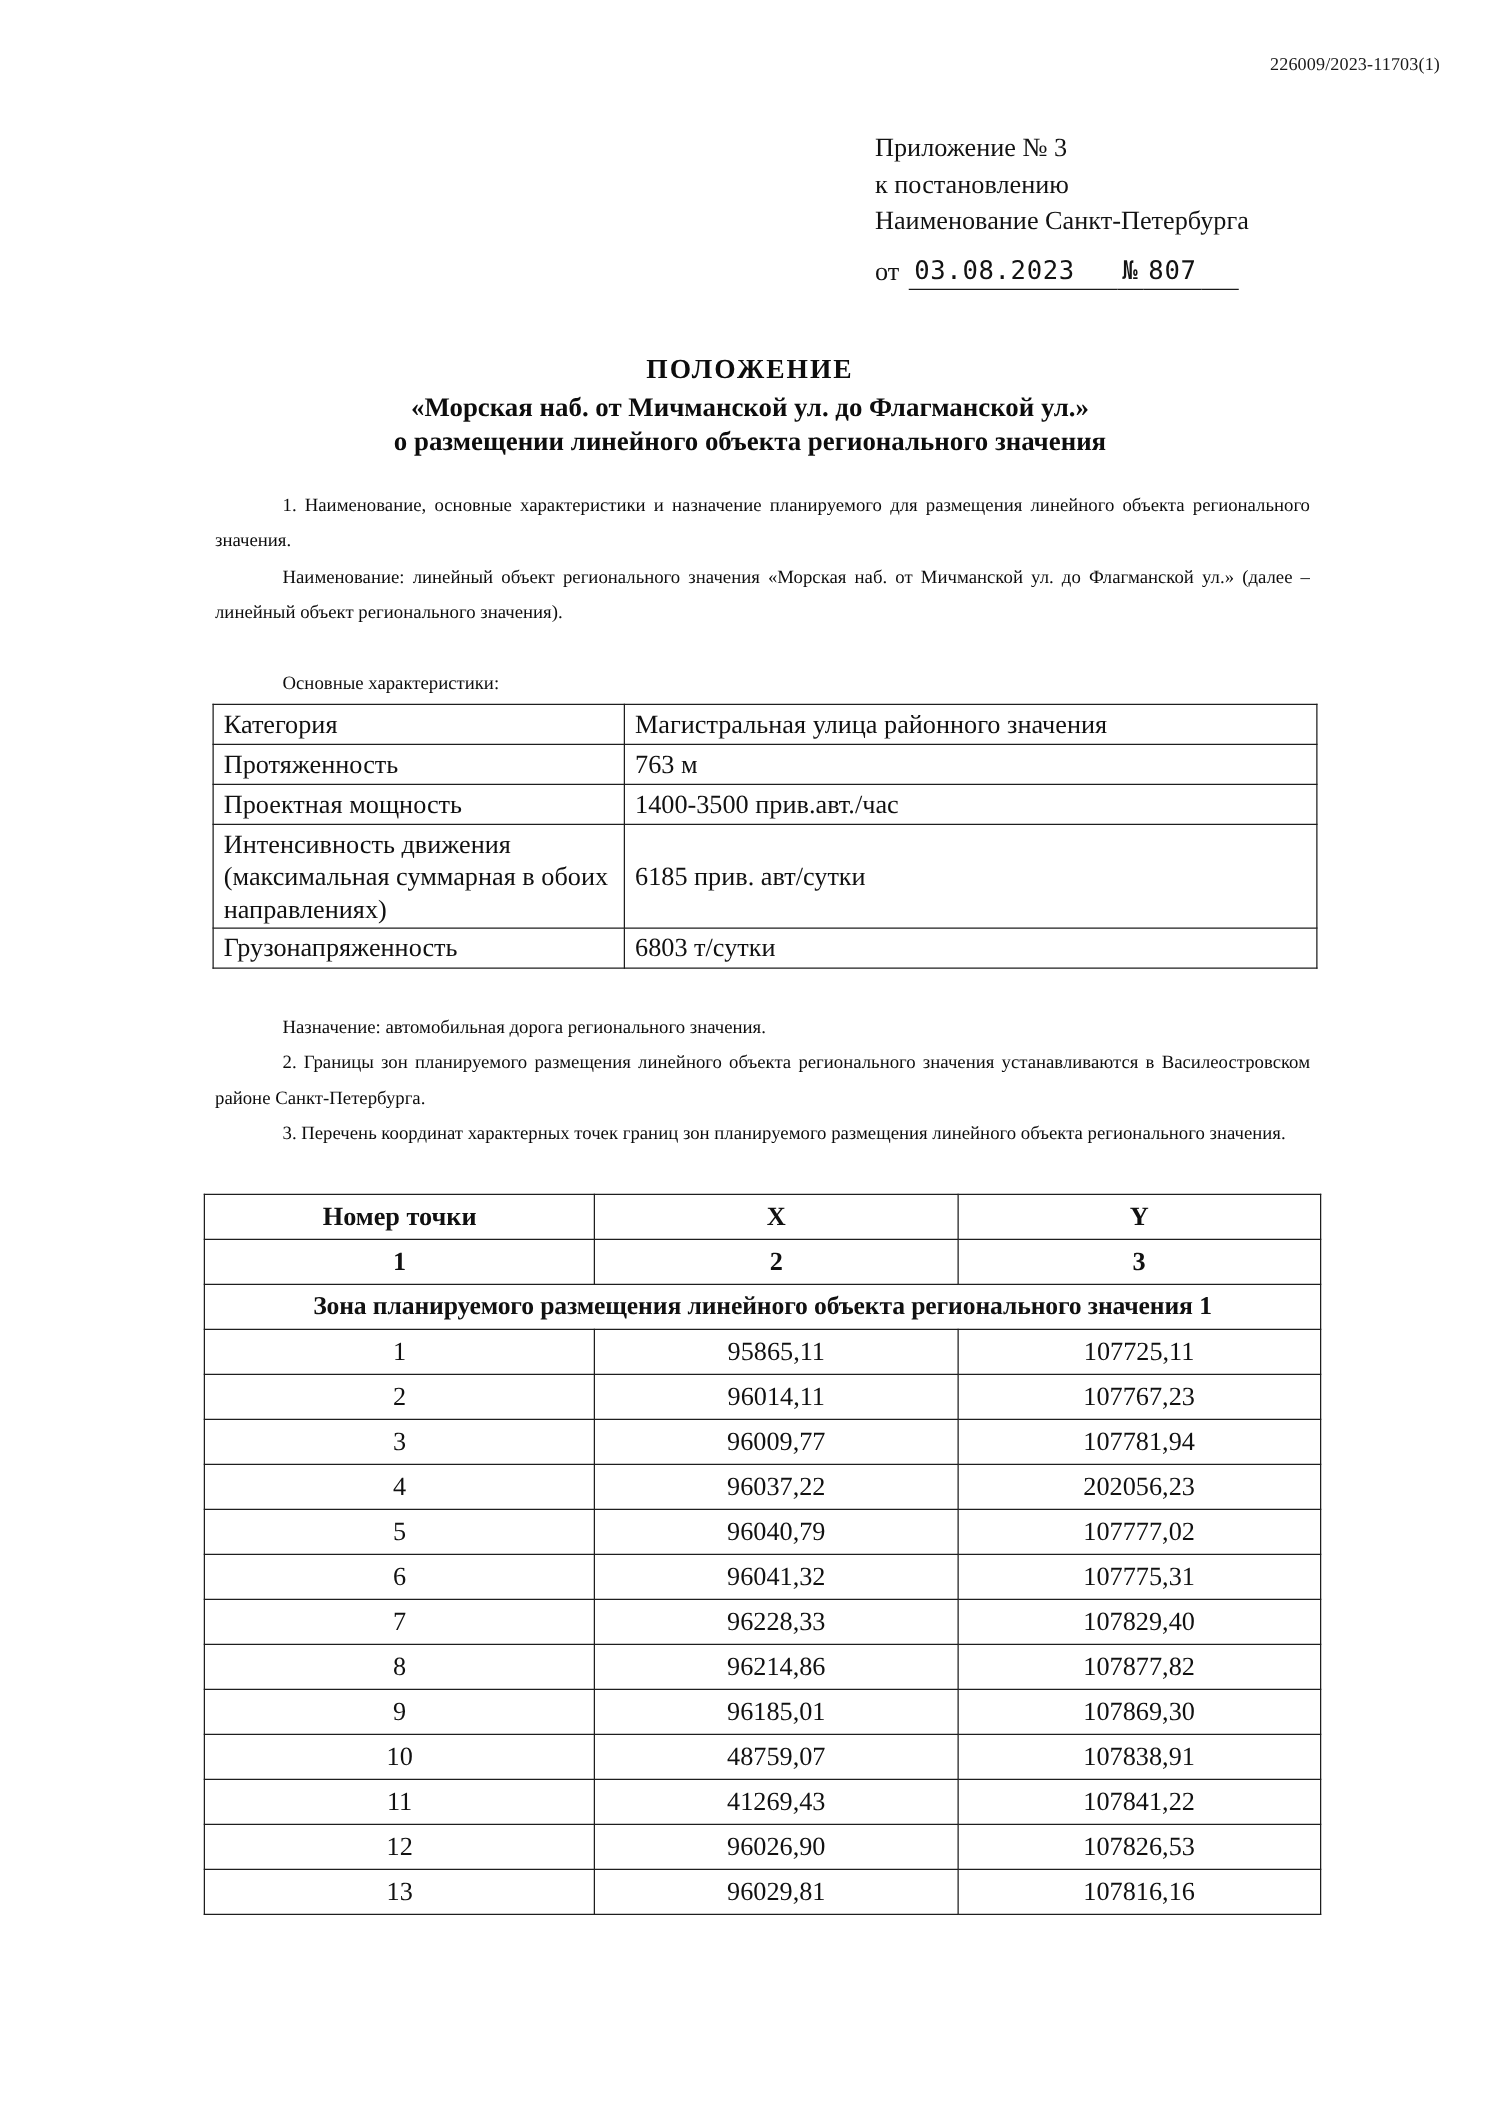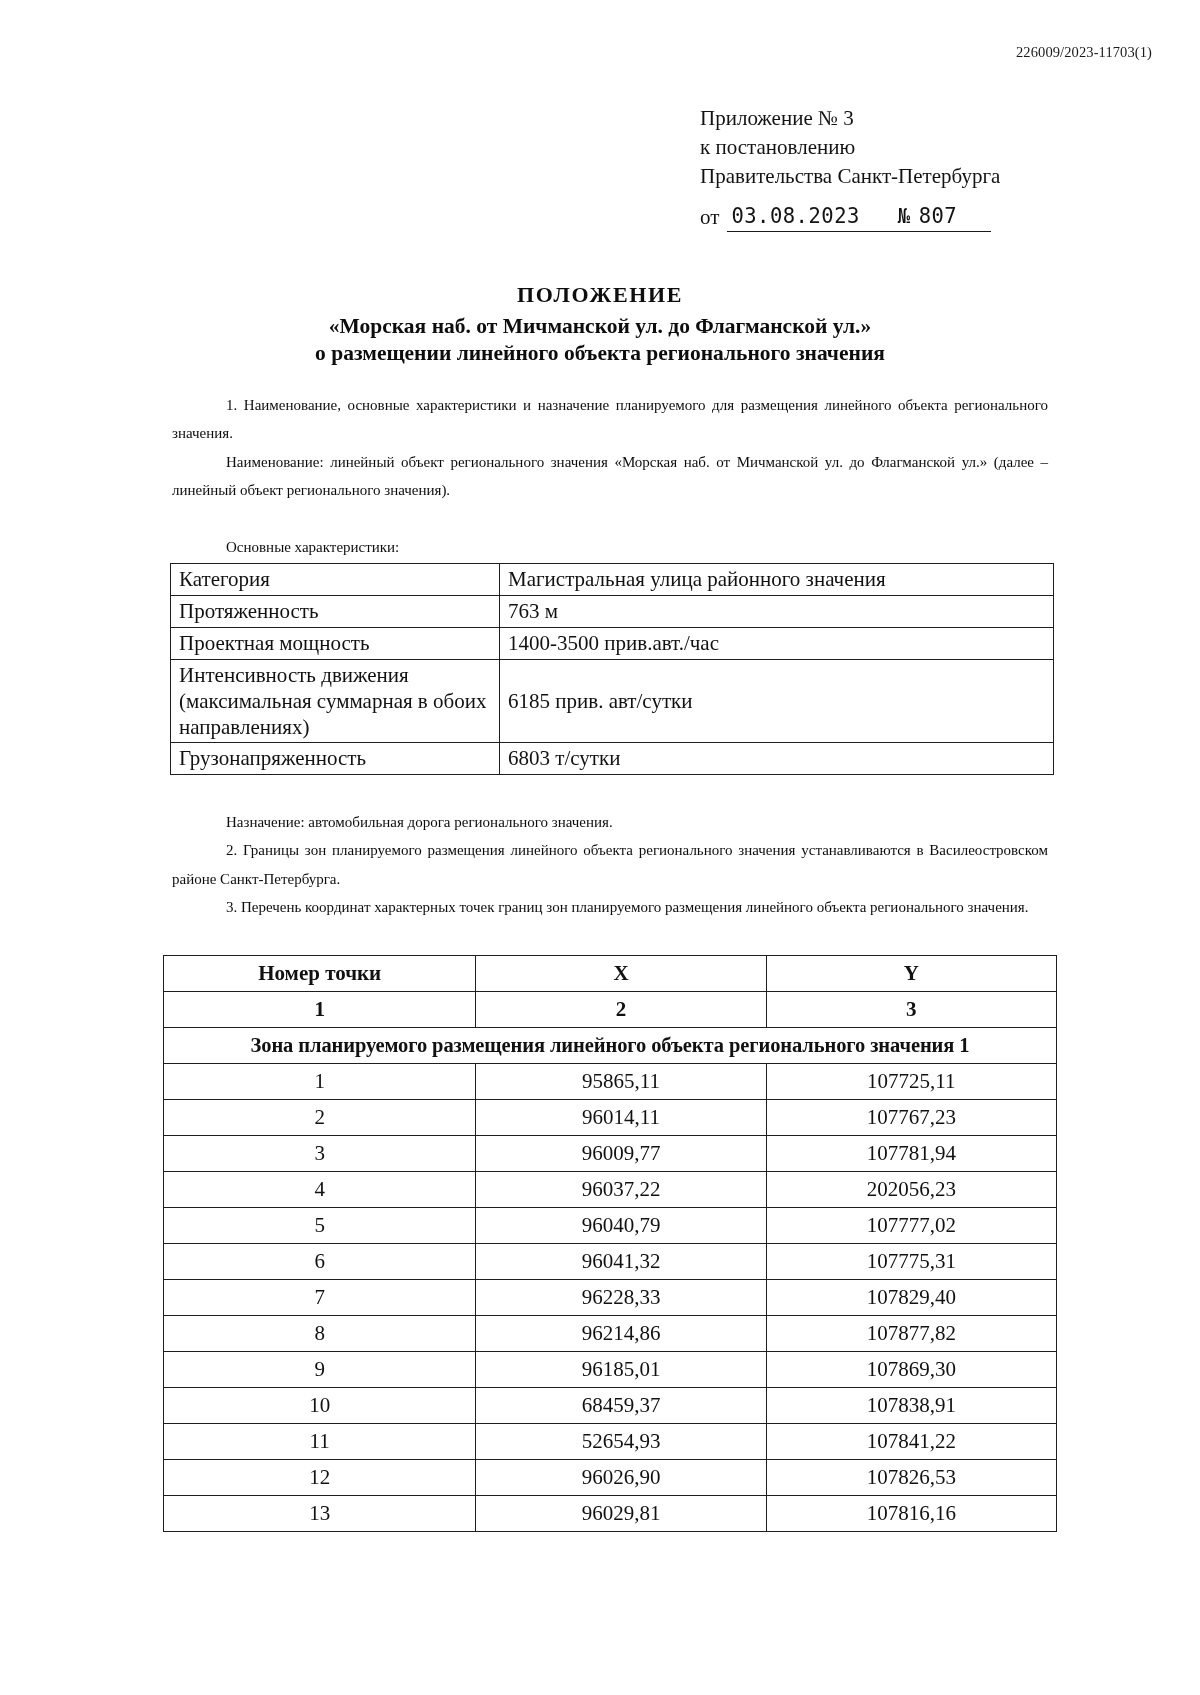--- a/index.html
+++ b/index.html
@@ -171,21 +171,21 @@
 </head>
 <body>
 
 <div class="page">
 
   <div class="reg-number">226009/2023-11703(1)</div>
 
   <div class="appendix-block">
     <div class="line">Приложение № 3</div>
     <div class="line">к постановлению</div>
-    <div class="line">Правительства Санкт-Петербурга</div>
+    <div class="line">Наименование Санкт-Петербурга</div>
     <div class="appendix-date-line">
       <span class="lbl-ot">от</span>
       <span class="gap-xs"></span>
       <span class="stamp rule-under">03.08.2023</span>
       <span class="gap-sm"></span>
       <span class="stamp rule-under">№</span>
       <span class="stamp rule-under">807</span>
       <span class="gap-sm"></span>
     </div>
   </div>
@@ -299,26 +299,26 @@
         <td>96214,86</td>
         <td>107877,82</td>
       </tr>
       <tr>
         <td>9</td>
         <td>96185,01</td>
         <td>107869,30</td>
       </tr>
       <tr>
         <td>10</td>
-        <td>68459,37</td>
+        <td>48759,07</td>
         <td>107838,91</td>
       </tr>
       <tr>
         <td>11</td>
-        <td>52654,93</td>
+        <td>41269,43</td>
         <td>107841,22</td>
       </tr>
       <tr>
         <td>12</td>
         <td>96026,90</td>
         <td>107826,53</td>
       </tr>
       <tr>
         <td>13</td>
         <td>96029,81</td>

